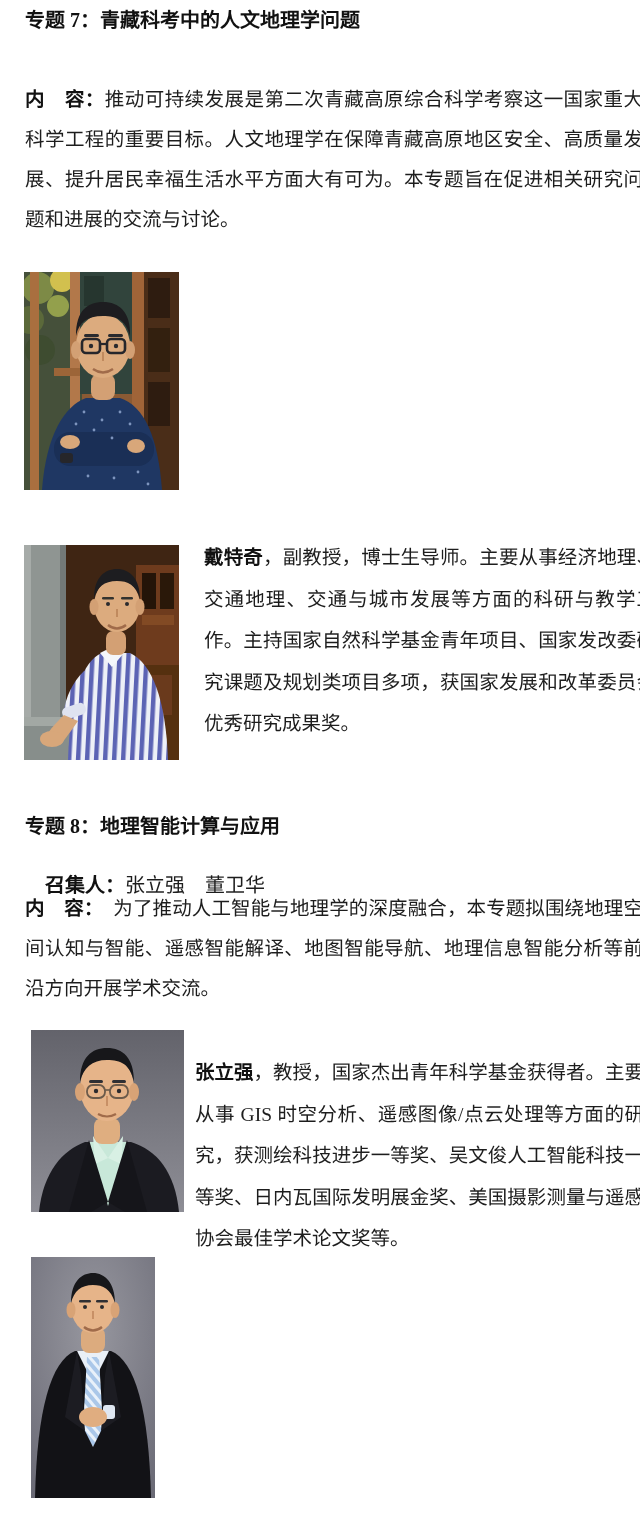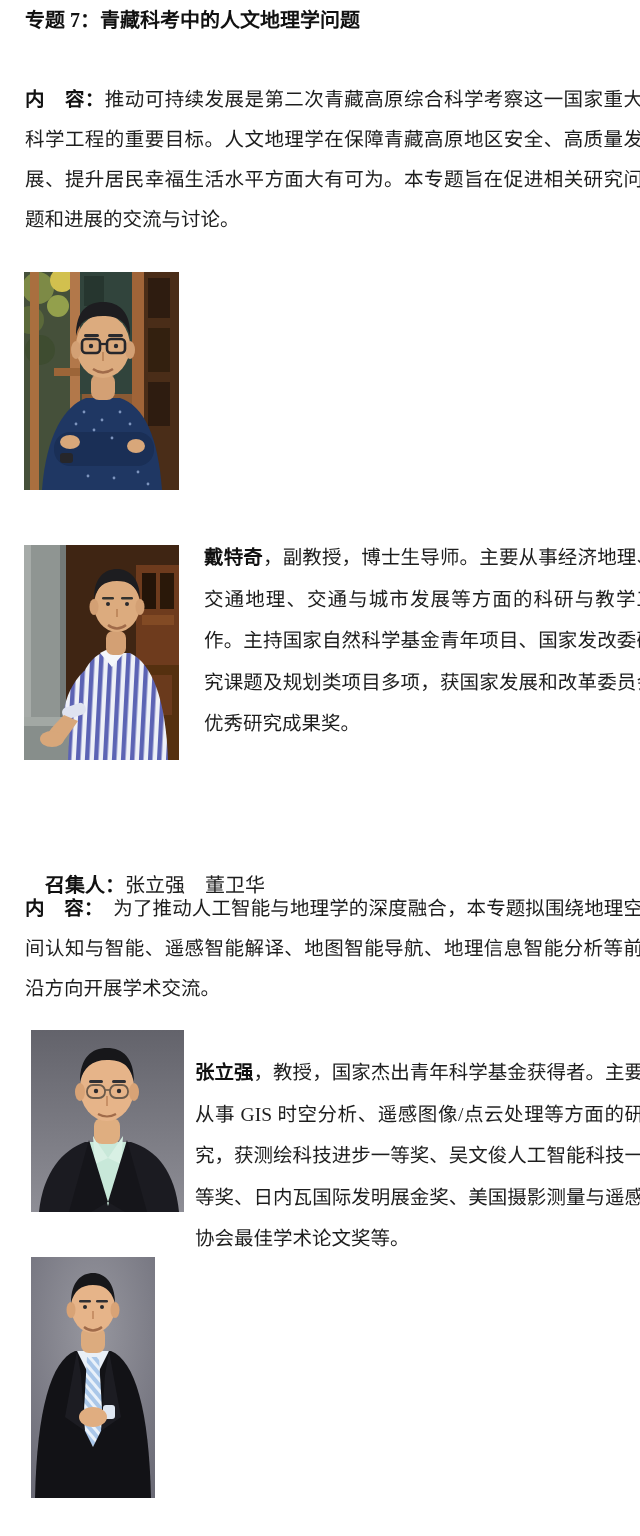--- a/index.html
+++ b/index.html
@@ -120,20 +120,21 @@
         <circle cx="103" cy="59" r="2" fill="#2a2a2e"></circle>
       <path d="M93 64 L93 72" stroke="#c08a5e" stroke-width="2"></path>
       <path d="M84 80 Q93 87 102 80" stroke="#a06b4a" stroke-width="2.4" fill="none"></path>
     </svg>
   </div>
 
   <div class="bio" style="left:192px;top:537px;width:452px">
     <span class="b">戴特奇</span><span>，副教授，博士生导师。主要从事经济地理、交通地理、交通与城市发展等方面的科研与教学工作。主持国家自然科学基金青年项目、国家发改委研究课题及规划类项目多项，获国家发展和改革委员会优秀研究成果奖。</span>
   </div>
 
+  <div class="line title" style="top:806px">专题 8：地理智能计算与应用</div>
 
   <div class="line" style="top:825px">
     <span class="b">召集人：</span><span>张立强　董卫华</span>
   </div>
 
   <div class="para" style="top:889px">
     <span class="b">内　容：</span><span>　为了推动人工智能与地理学的深度融合，本专题拟围绕地理空间认知与智能、遥感智能解译、地图智能导航、地理信息智能分析等前沿方向开展学术交流。</span>
   </div>
 
   <div class="photo" style="left:19px;top:1030px;width:153px;height:182px">

